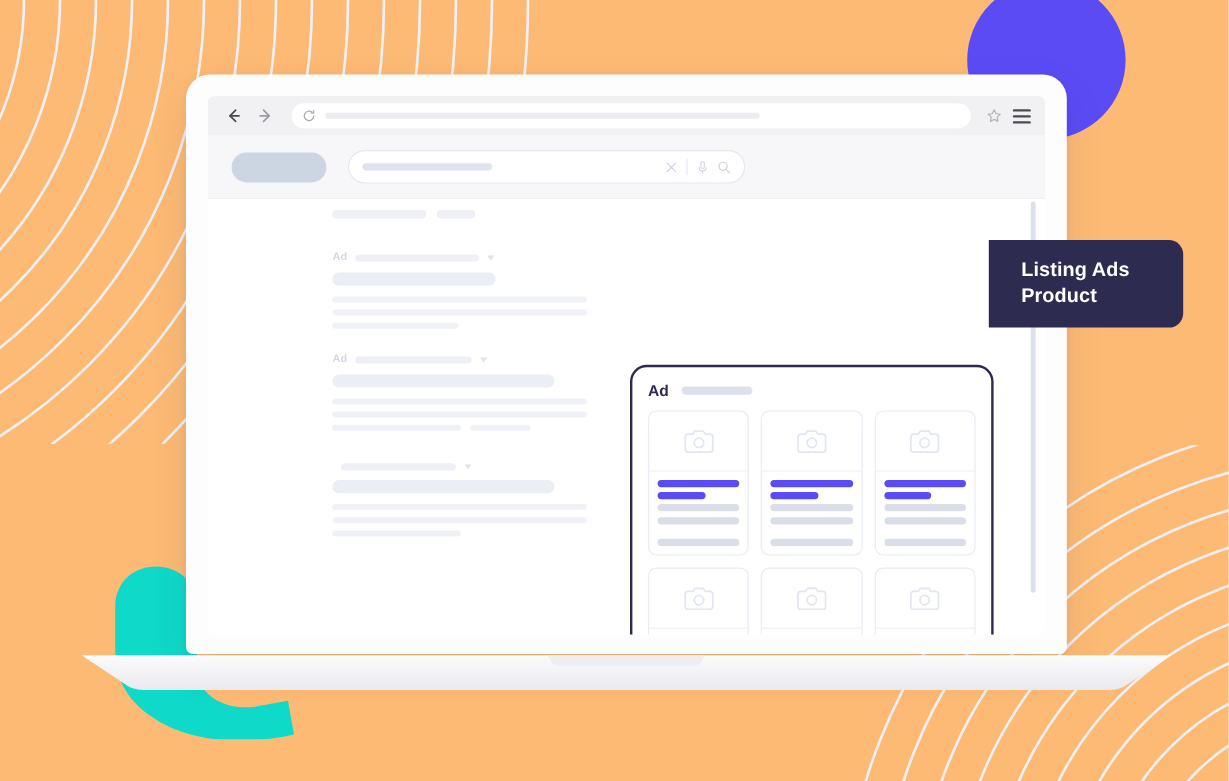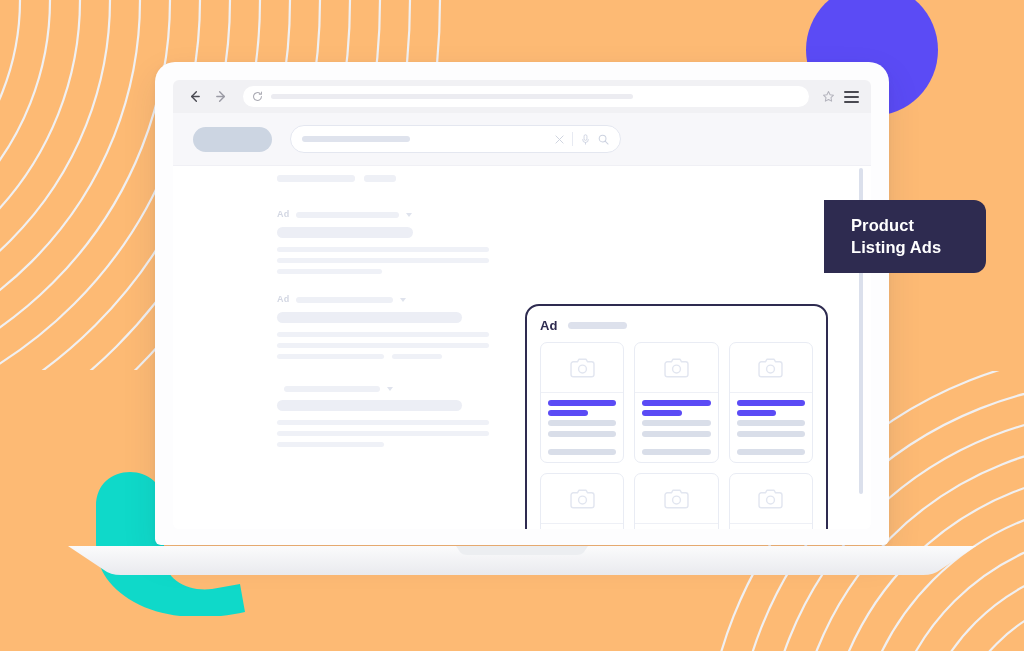--- a/index.html
+++ b/index.html
@@ -591,17 +591,17 @@
       <linearGradient id="baseGrad" x1="0" y1="0" x2="0" y2="1">
         <stop offset="0%" stop-color="#fbfbfc"></stop>
         <stop offset="100%" stop-color="#e9eaee"></stop>
       </linearGradient>
     </defs>
     <path d="M0 2 H908 L872 26 Q866 31 855 31 H53 Q42 31 36 26 Z" fill="url(#baseGrad)"></path>
     <path d="M388 2 H520 L516 8 Q514 11 508 11 H400 Q394 11 392 8 Z" fill="#eceef1"></path>
   </svg>
 
   <div class="badge">
+    <span class="badge-line">Listing Ads</span>
     <span class="badge-line">Product</span>
-    <span class="badge-line">Listing Ads</span>
   </div>
 
 </div>
 
 </body></html>

